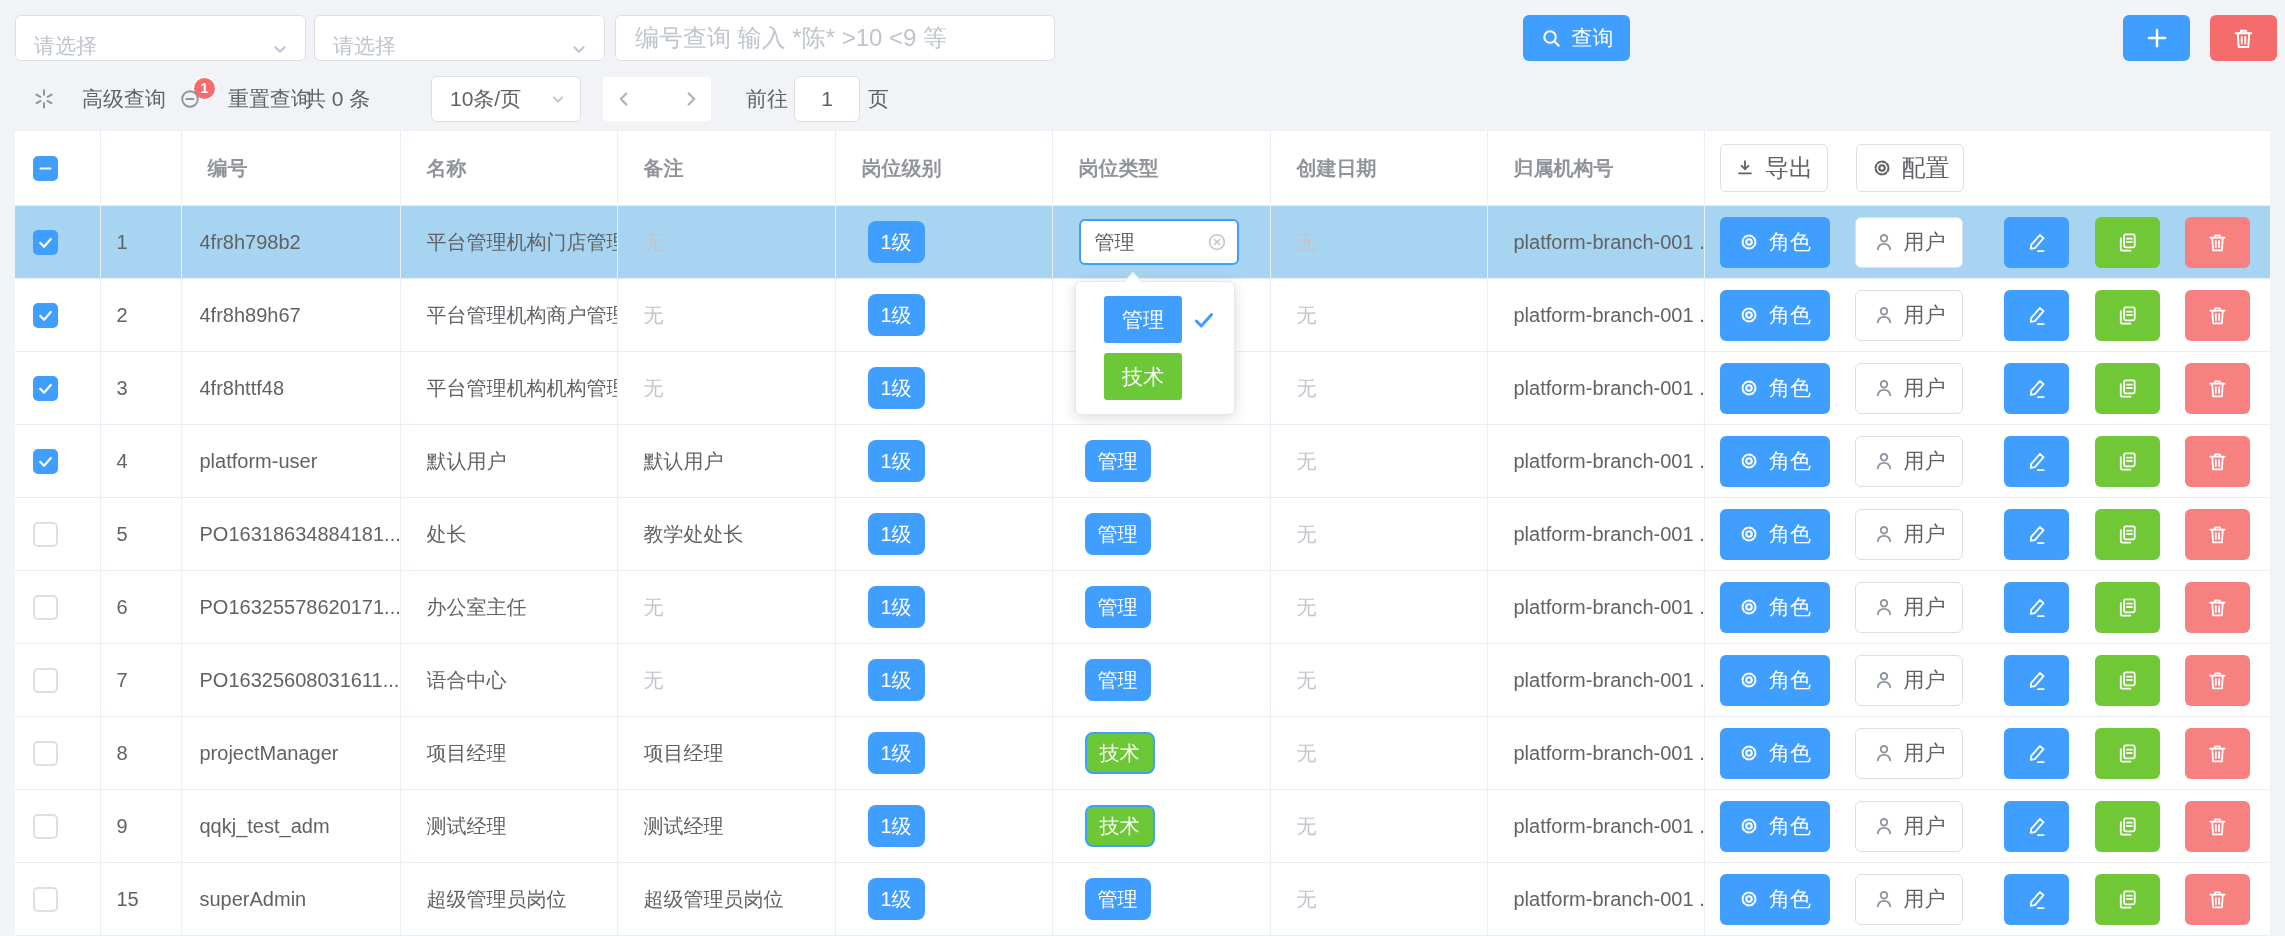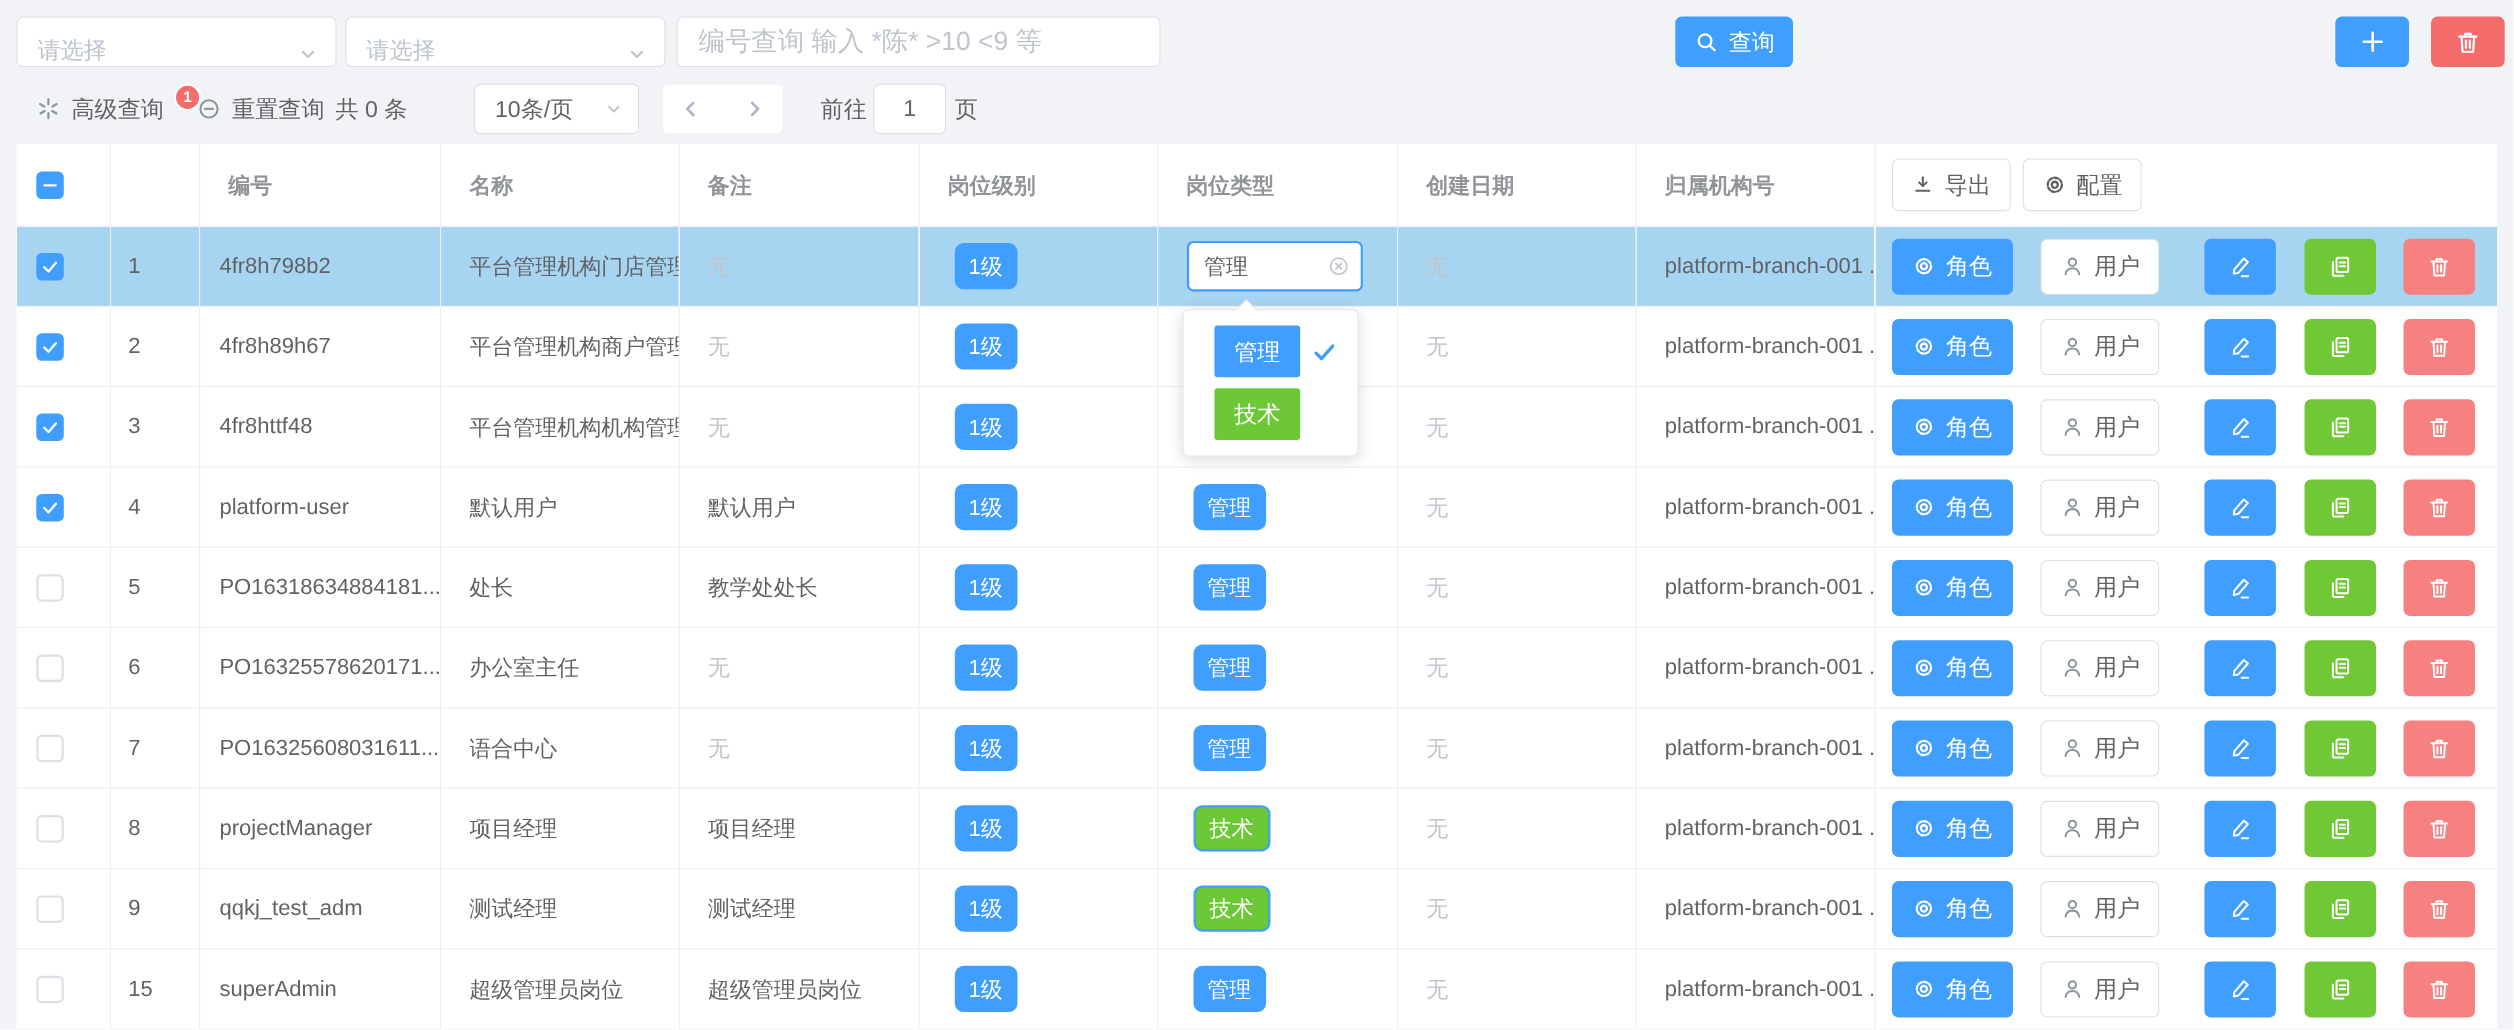--- a/index.html
+++ b/index.html
@@ -21,21 +21,21 @@
              font-family:inherit;color:#606266;background:transparent}
   .tin input::placeholder{color:#bfc4cd}
   .btn-primary{position:absolute;top:15px;display:flex;align-items:center;justify-content:center;
        gap:9px;background:#409eff;color:#fff;border:none;border-radius:6px;font-size:21px;cursor:pointer}
   .search-btn{left:1523px;width:107px;height:46px}
   .add-btn{left:2123px;width:67px;height:46px}
   .del-btn{left:2210px;width:67px;height:46px;background:#f56c6c}
 
   
   .row2{position:absolute;top:75px;left:0;height:48px;width:100%;font-size:21px;color:#606266}
-  .r2item{position:absolute;top:0;height:48px;display:flex;align-items:center;gap:9px}
+  .r2item{position:absolute;top:0;height:48px;display:flex;align-items:center;gap:26px}
   .adv{left:32px;cursor:pointer}
   .badge{width:25px;height:25px;border-radius:50%;background:#f56c6c;border:2px solid #fff;
          box-sizing:border-box;color:#fff;font-size:14px;font-weight:bold;display:flex;
          align-items:center;justify-content:center;transform:translateY(-11px)}
   .reset{left:178px;cursor:pointer}
   .total{left:305px}
   .sizesel{left:431px;top:1px;width:150px;height:46px;box-sizing:border-box;background:#fff;
          border:1px solid #dcdfe6;border-radius:6px;display:flex;align-items:center;
          justify-content:space-between;padding:0 12px 0 18px;cursor:pointer}
   .arrows{left:603px;top:2px;width:108px;height:44px;background:#fff;border-radius:4px;
@@ -84,22 +84,22 @@
   .btn-role{width:110px;background:#409eff;color:#fff;margin-right:20px}
   .btn-user{width:108px;background:#fff;border:1px solid #dcdfe6;color:#606266;margin-right:35px}
   .btn-sq{width:65px;color:#fff}
   .btn-edit{background:#409eff;margin-right:21px}
   .btn-copy{background:#71c837;margin-right:19px}
   .btn-del{background:#f78080}
 
   
   .hbtn{height:48px;width:108px;background:#fff;border:1px solid #dcdfe6;border-radius:6px;
         display:inline-flex;align-items:center;justify-content:center;gap:9px;color:#606266;
-        font-size:21px;font-weight:normal;font-family:inherit;cursor:pointer;vertical-align:middle}
-  .hbtn+.hbtn{margin-left:6px}
+        font-size:24px;font-weight:normal;font-family:inherit;cursor:pointer;vertical-align:middle}
+  .hbtn+.hbtn{margin-left:23px}
 
   
   .type-edit{position:relative;width:160px;height:46px;box-sizing:border-box;background:#fff;
         border:2px solid #409eff;border-radius:6px;display:flex;align-items:center;
         padding:0 38px 0 14px;color:#606266;font-size:20px;cursor:text}
   .type-edit .clear{position:absolute;right:9px;top:50%;transform:translateY(-50%);color:#c0c4cc;cursor:pointer}
 
   
   .dropdown{position:absolute;left:1075px;top:281px;width:160px;box-sizing:border-box;
         background:#fff;border:1px solid #e4e7ed;border-radius:6px;

